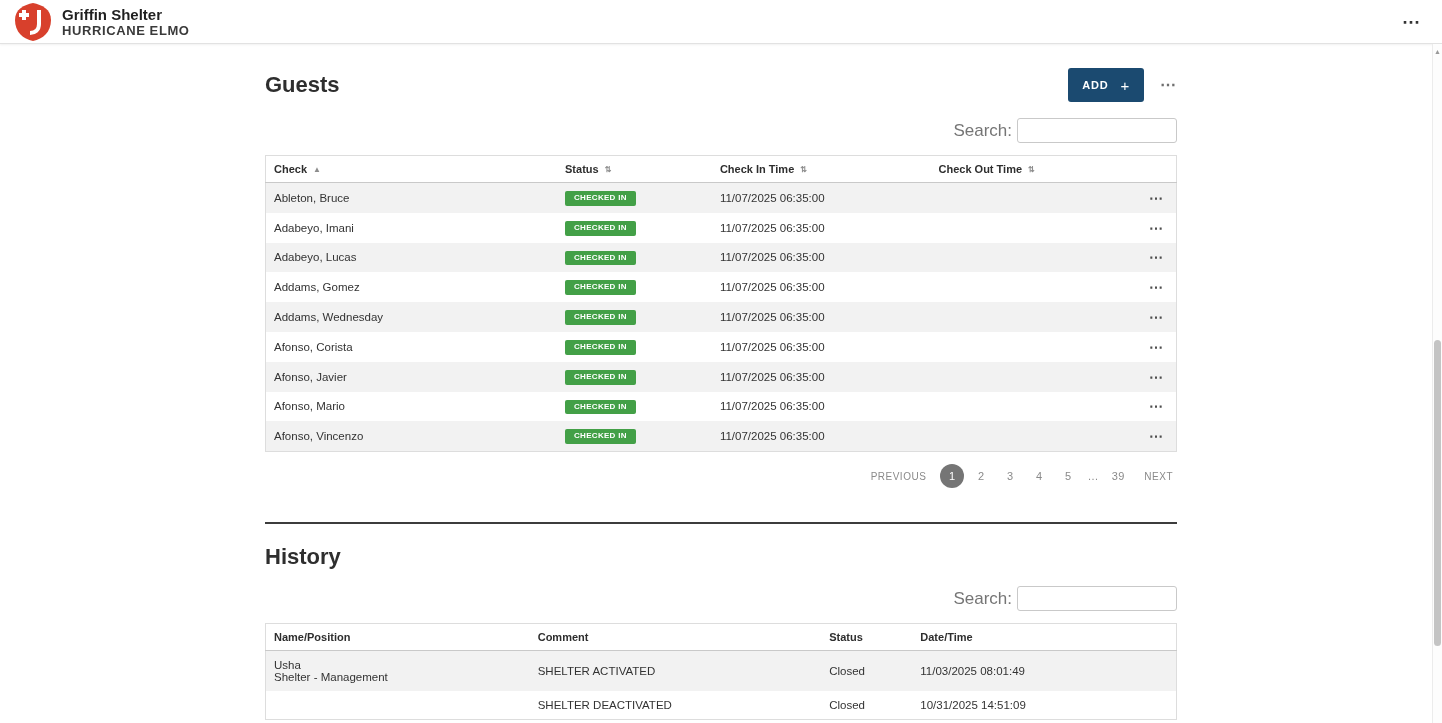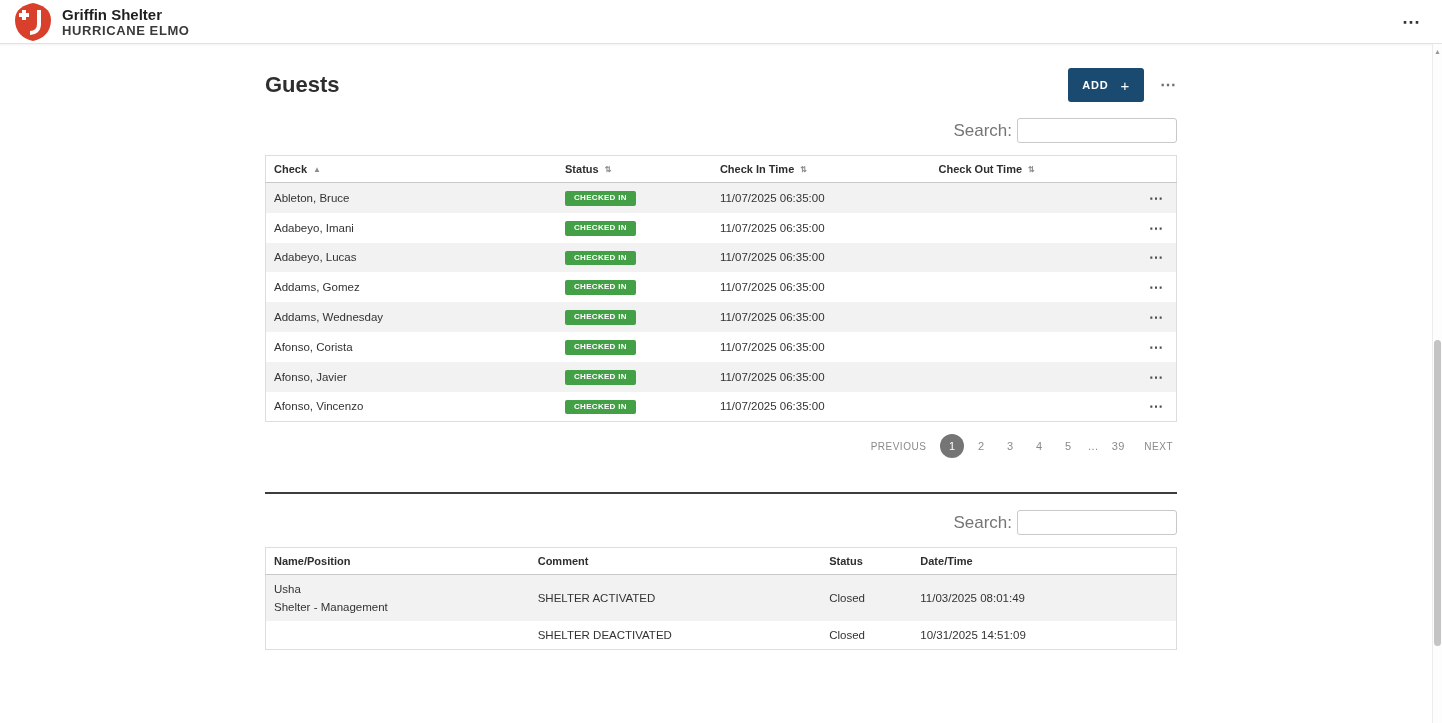--- a/index.html
+++ b/index.html
@@ -68,21 +68,21 @@
   .pages { display: flex; align-items: center; gap: 5px; }
   .page { width: 24px; height: 24px; display: flex; align-items: center; justify-content: center; border-radius: 50%; cursor: pointer; font-size: 11px; color: #8a8a8a; }
   .page.active { background: var(--page-active, #757575); color: #fff; }
   .page.dots { cursor: default; width: 16px; }
   .pag-btn { cursor: pointer; padding: 0 4px; }
   
   .divider { border: none; border-top: 2px solid #3c3c3c; margin-top: 34px; }
   .history-head { margin-top: 20px; }
   .history-table tbody tr:nth-child(odd) { background: #f2f2f2; }
   .history-table tbody td { padding: 8px; vertical-align: middle; }
-  .hist-pos { margin-top: 6px; }
+  .hist-pos { }
   
   .scrollbar { position: absolute; top: 44px; right: 0; bottom: 0; width: 10px; background: #fdfdfd; border-left: 1px solid #ececec; z-index: 3; }
   .scroll-up { font-size: 7px; color: #999; text-align: center; padding-top: 4px; cursor: pointer; }
   .scroll-thumb { position: absolute; left: 1px; right: 1px; top: 296px; height: 306px; background: #c4c4c4; border-radius: 4px; cursor: grab; }
 </style>
 </head>
 <body>
 
 <header class="app-header">
   <div class="logo">
@@ -198,20 +198,27 @@
   </tr>
 
   <tr class="guest-row">
     <td>Afonso, Javier</td>
     <td><span class="badge">CHECKED IN</span></td>
     <td>11/07/2025 06:35:00</td>
     <td></td>
     <td class="c-actions"><span class="row-ellipsis">⋯</span></td>
   </tr>
 
+  <tr class="guest-row">
+    <td>Afonso, Mario</td>
+    <td><span class="badge">CHECKED IN</span></td>
+    <td>11/07/2025 06:35:00</td>
+    <td></td>
+    <td class="c-actions"><span class="row-ellipsis">⋯</span></td>
+  </tr>
 
   <tr class="guest-row">
     <td>Afonso, Vincenzo</td>
     <td><span class="badge">CHECKED IN</span></td>
     <td>11/07/2025 06:35:00</td>
     <td></td>
     <td class="c-actions"><span class="row-ellipsis">⋯</span></td>
   </tr>
 </tbody>
     </table>
@@ -227,20 +234,21 @@
           <span class="page dots">…</span>
           <span class="page">39</span>
         </div>
       <span class="pag-btn">NEXT</span>
     </div>
   </section>
 
   <hr class="divider">
 
   <section>
+    <h2 class="history-head">History</h2>
 
     <div class="filter-row">
       <span class="filter-label">Search:</span>
       <input class="text-input" type="text" value="" style="">
     </div>
 
     <table class="history-table">
       <colgroup>
         <col style="width:29%">
           <col style="width:32%">

